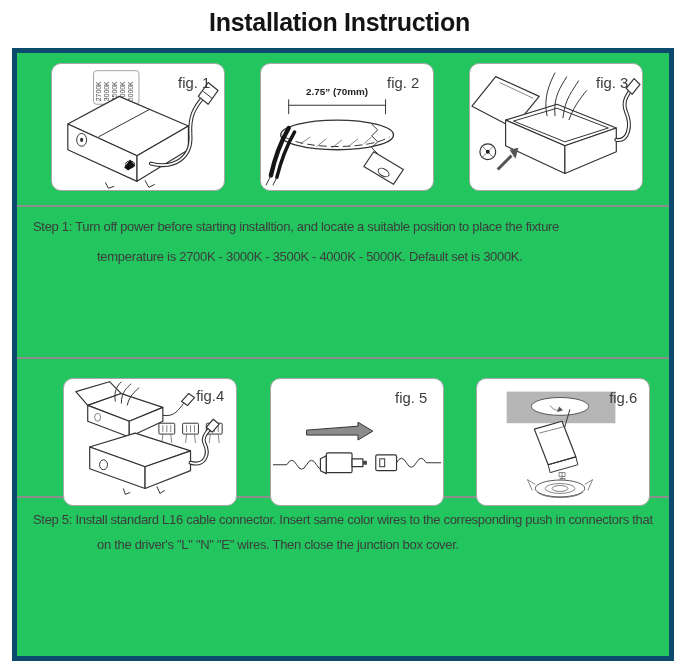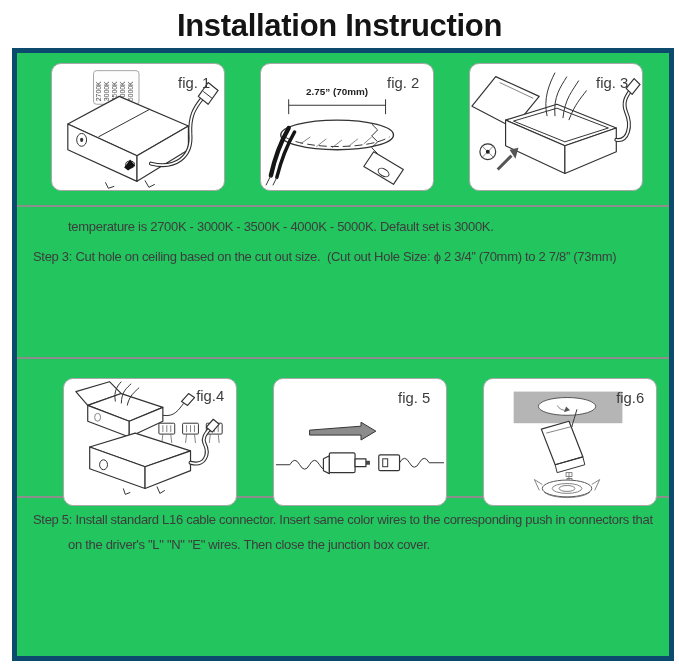--- a/index.html
+++ b/index.html
@@ -4,21 +4,21 @@
 <style>
   html, body {
     margin: 0; padding: 0;
     width: 679px; height: 669px;
     background: #ffffff;
     overflow: hidden;
     font-family: "Liberation Sans", sans-serif;
   }
   .title {
     text-align: center;
-    font-size: 31px;
+    font-size: 25px;
     font-weight: bold;
     color: #141414;
     letter-spacing: -0.3px;
     margin: 0;
     padding-top: 8px;
   }
   .sheet {
     position: absolute;
     left: 12px; top: 48px;
     width: 662px; height: 613px;
@@ -34,21 +34,21 @@
   }
   .sec-steps1 {
     height: 152px;
     border-top: 2px solid #8e8e8e;
     padding-top: 5px;
   }
   .sec-figs2 {
     height: 139px;
     border-top: 2px solid #8e8e8e;
     display: flex; justify-content: space-between;
-    padding: 19px 12px 0 46px;
+    padding: 19px 19px 0 46px;
   }
   .sec-steps2 {
     border-top: 2px solid #8e8e8e;
     padding-top: 9px;
   }
   .figbox {
     width: 174px; height: 128px;
     border: 1.2px solid #a8a8a8;
     border-radius: 10px;
     box-sizing: border-box;
@@ -57,21 +57,21 @@
   .figbox svg { display: block; width: 100%; height: 100%; }
   .step-line {
     font-size: 13px;
     color: #3d3d3d;
     letter-spacing: -0.3px;
     white-space: pre;
     padding-left: 16px;
   }
   .sec-steps1 .step-line { line-height: 30px; height: 30px; }
   .sec-steps2 .step-line { line-height: 25px; height: 25px; }
-  .step-cont { padding-left: 51px; }
+  .step-cont { padding-left: 80px; }
 
   
   svg text { font-family: "Liberation Sans", sans-serif; }
   .figlabel { font-size: 15px; fill: #3c3c3c; }
   .tempLabel { font-size: 7px; fill: #4a4a4a; }
   .measLabel { font-size: 10px; font-weight: bold; fill: #222; }
   .face { fill: #ffffff; stroke: #333; stroke-width: 1.2; stroke-linejoin: round; }
   .ln   { stroke: #333; stroke-width: 1; fill: none; }
   .thin { stroke: #666; stroke-width: 0.8; fill: none; }
   .cable-o { stroke: #2e2e2e; stroke-width: 4; fill: none; stroke-linecap: round; }
@@ -194,22 +194,22 @@
         <g>
           <line x1="28" y1="106" x2="42" y2="92" stroke="#555" stroke-width="3"></line>
           <polygon points="40,86 49,84 46,95" fill="#555"></polygon>
         </g>
         <text class="figlabel" x="160" y="24" text-anchor="end">fig. 3</text>
       </svg>
     </div>
   </div>
 
   <div class="section sec-steps1">
+    <div class="step-line">Step 1: Turn off power before starting installtion, and locate a suitable position to place the fixture</div>
     <div class="step-line step-cont">temperature is 2700K - 3000K - 3500K - 4000K - 5000K. Default set is 3000K.</div>
-    <div class="step-line">Step 3: Cut hole on ceiling based on the cut out size.  (Cut out Hole Size: ϕ 2 3/4” (70mm) to 2 7/8” (73mm)</div>
   </div>
 
   <div class="section sec-figs2">
 
     <div class="figbox">
       <svg viewBox="0 0 174 126">
         <g>
           <polygon class="face" points="24,26 58,14 46,2 12,12"></polygon>
           <polygon class="face" points="24,26 58,14 100,28 66,42"></polygon>
           <polygon class="face" points="24,26 66,42 66,58 24,42"></polygon>

